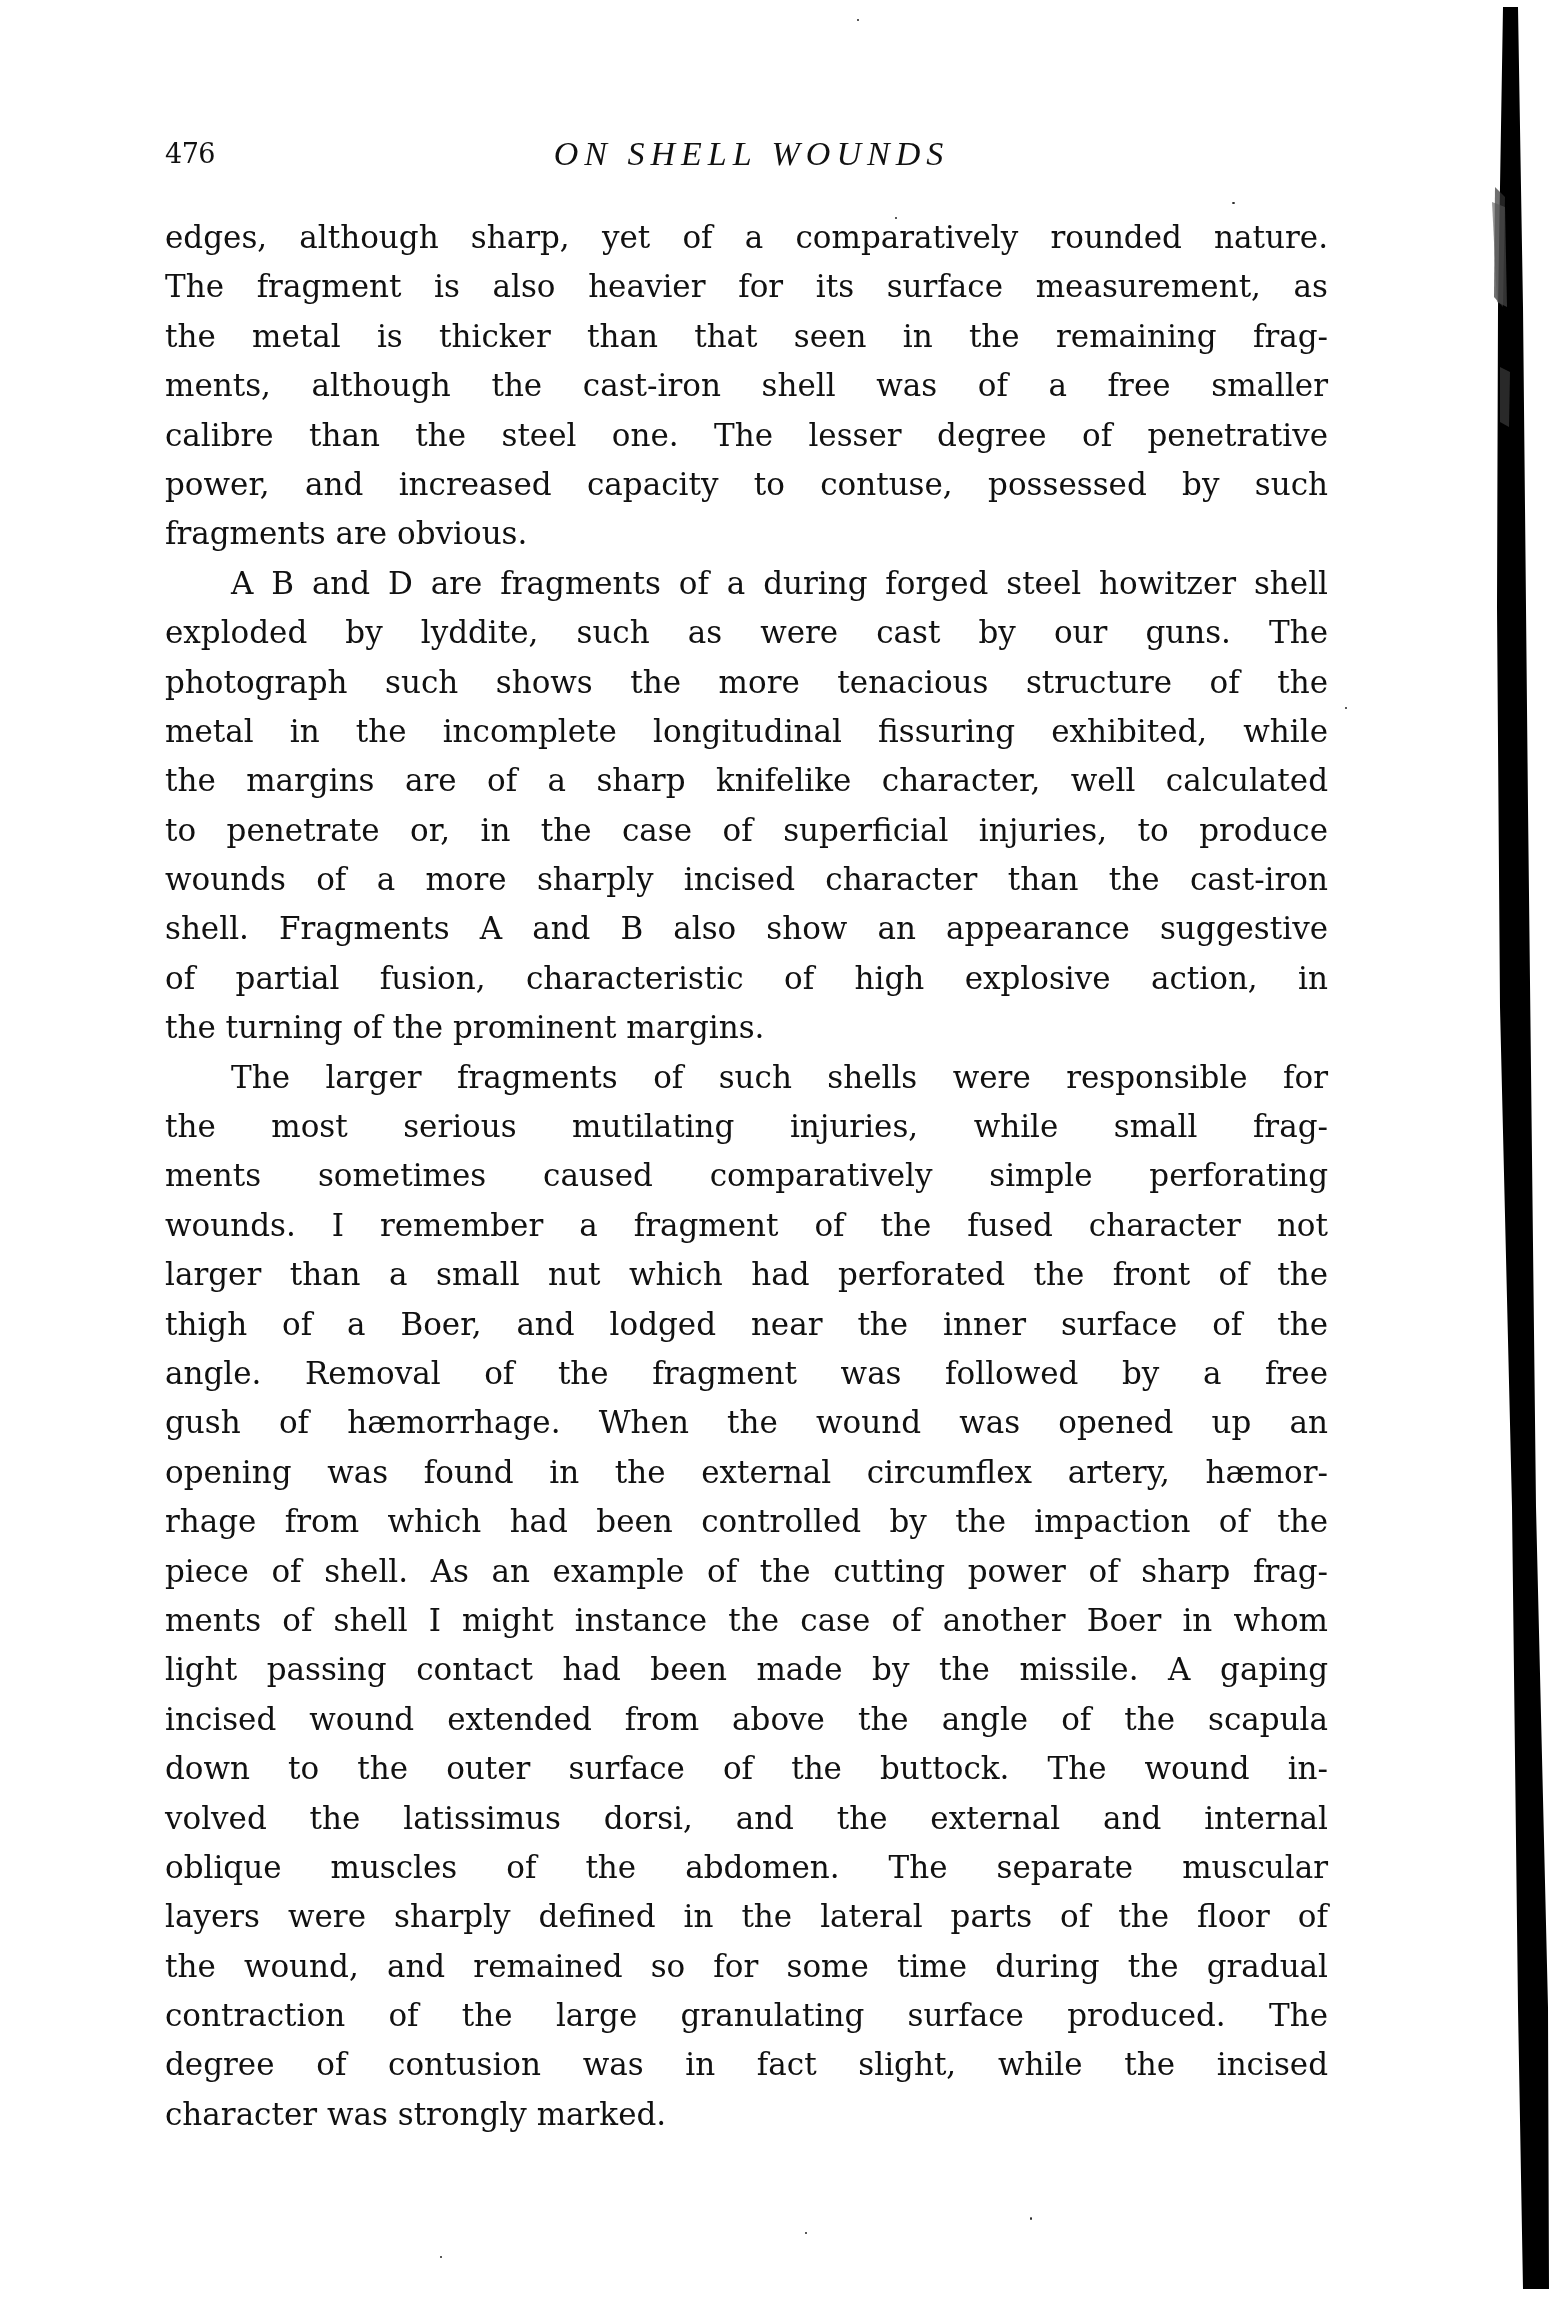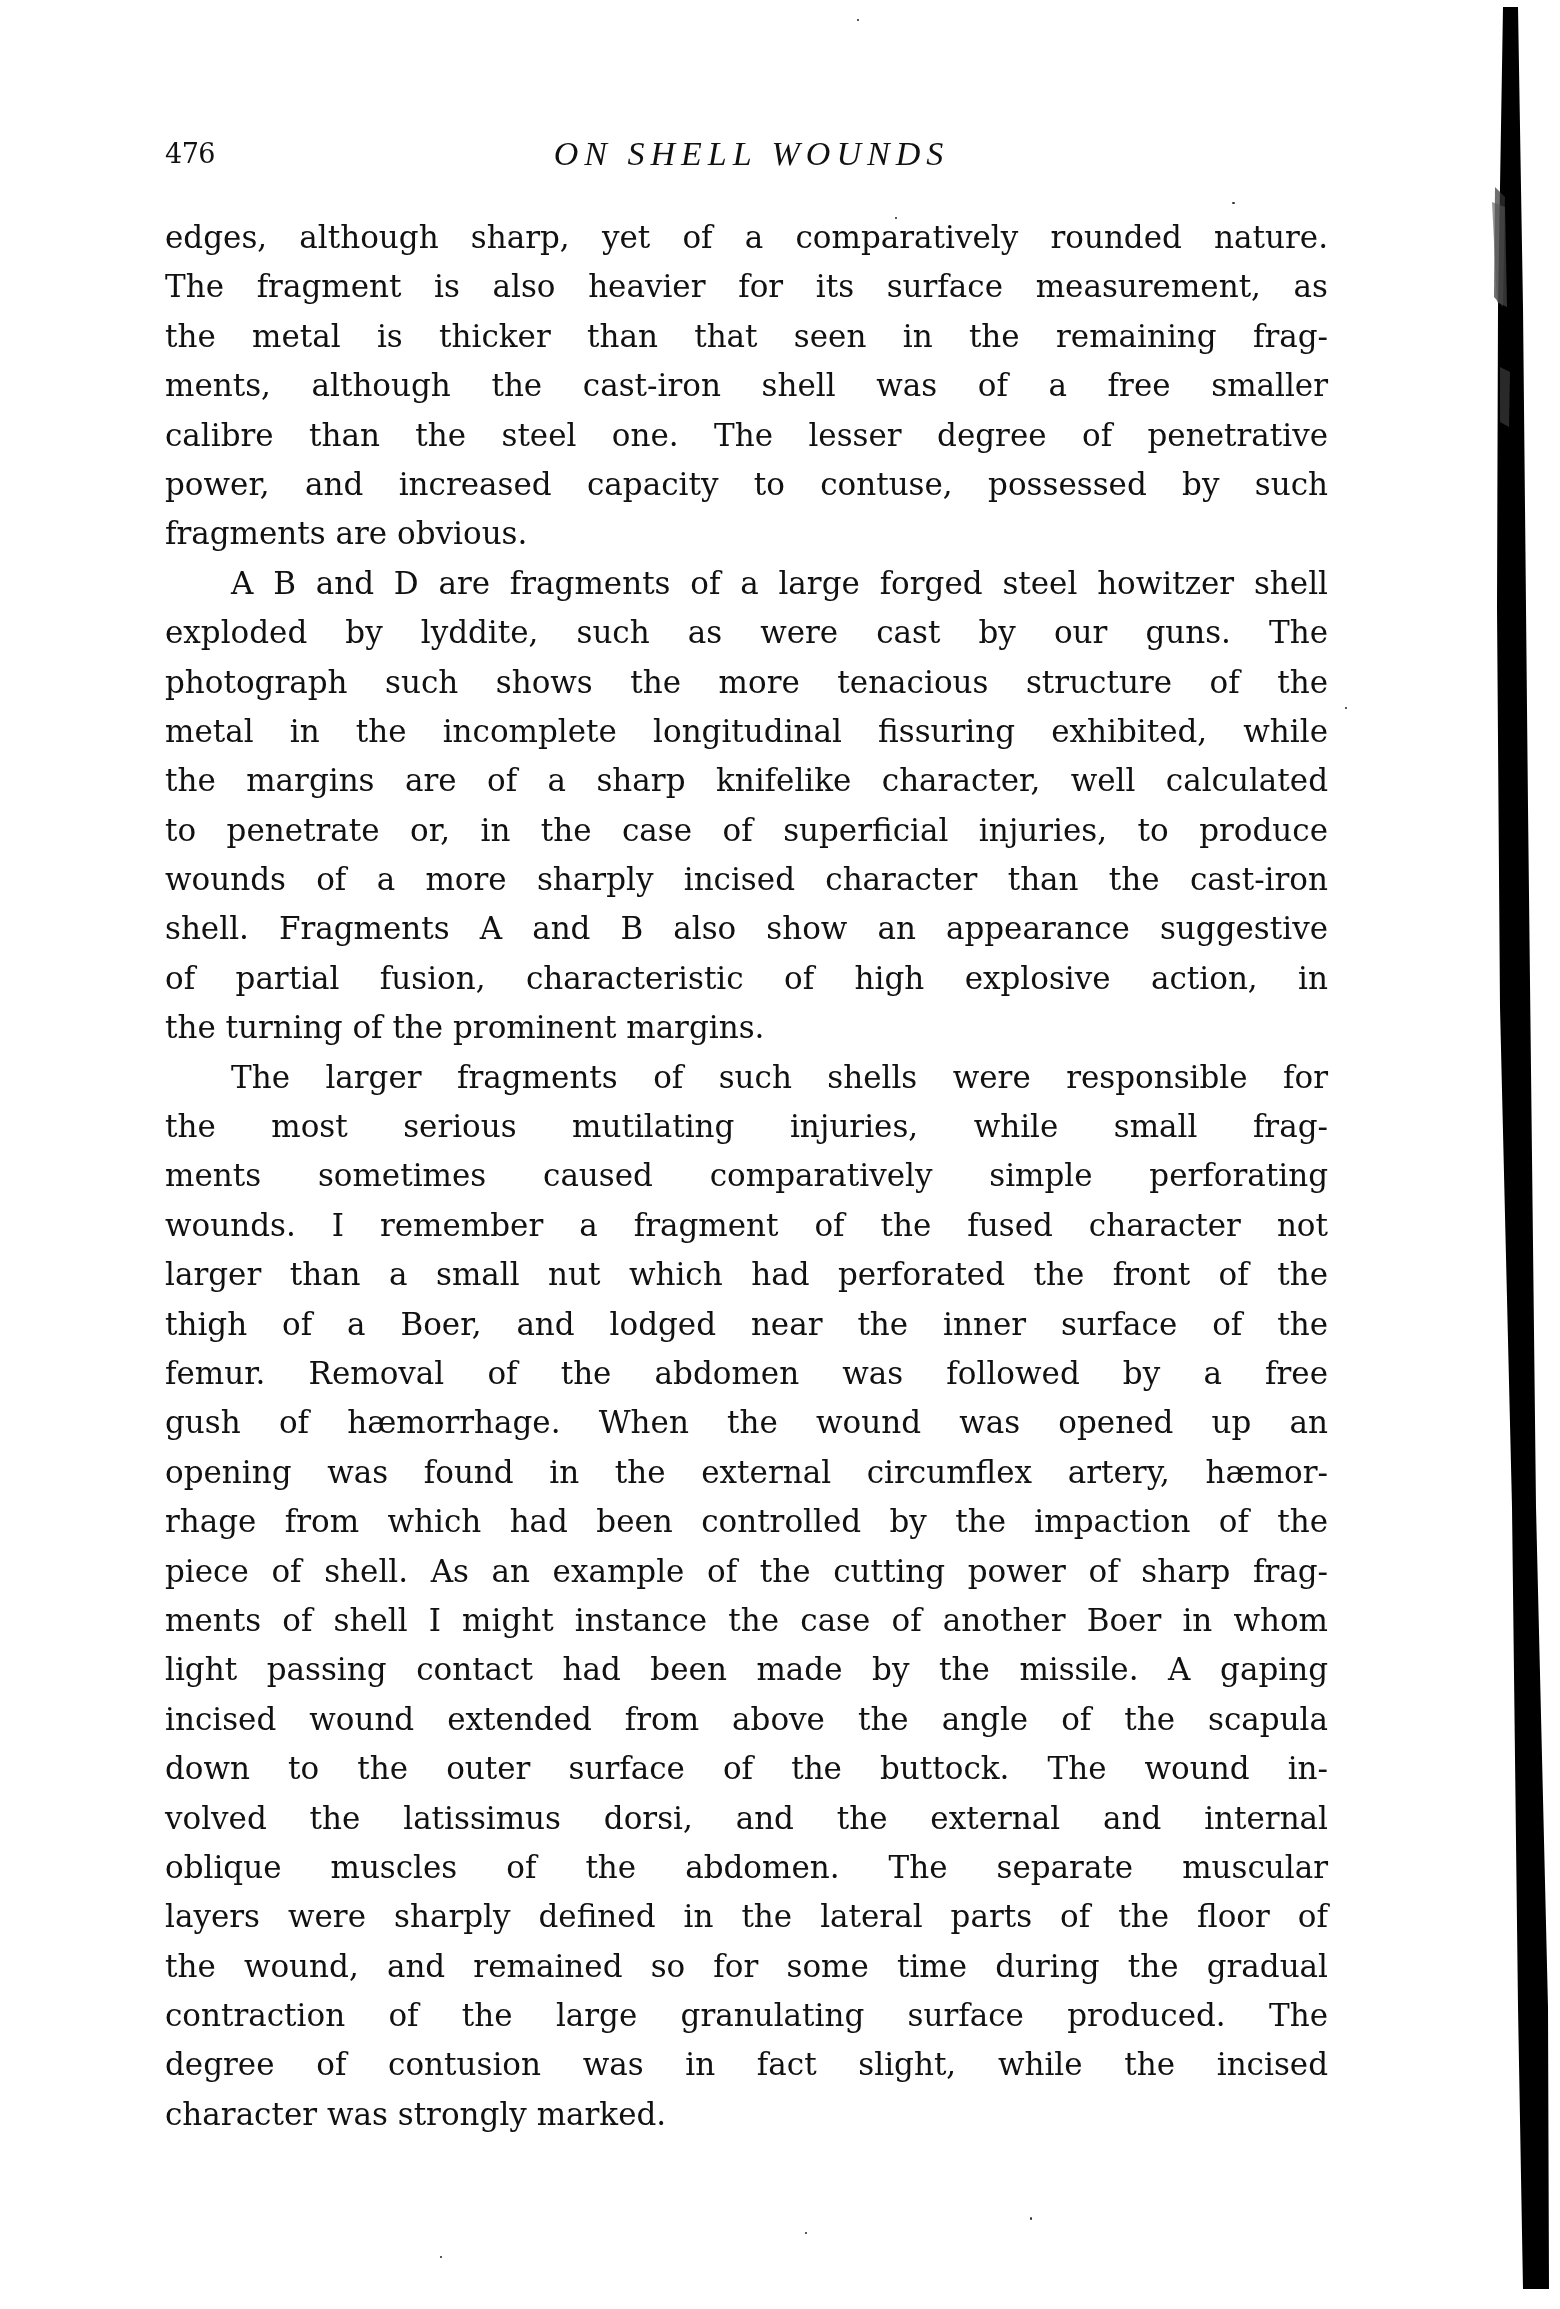--- a/index.html
+++ b/index.html
@@ -31,40 +31,40 @@
       <span class="line">edges, although sharp, yet of a comparatively rounded nature.</span>
       <span class="line">The fragment is also heavier for its surface measurement, as</span>
       <span class="line">the metal is thicker than that seen in the remaining frag-</span>
       <span class="line">ments, although the cast-iron shell was of a free smaller</span>
       <span class="line">calibre than the steel one. The lesser degree of penetrative</span>
       <span class="line">power, and increased capacity to contuse, possessed by such</span>
       <span class="line last">fragments are obvious.</span>
     </div>
 
     <div>
-      <span class="line indent">A B and D are fragments of a large forged steel howitzer shell</span>
+      <span class="line indent">A B and D are fragments of a during forged steel howitzer shell</span>
       <span class="line">exploded by lyddite, such as were cast by our guns. The</span>
       <span class="line">photograph such shows the more tenacious structure of the</span>
       <span class="line">metal in the incomplete longitudinal fissuring exhibited, while</span>
       <span class="line">the margins are of a sharp knifelike character, well calculated</span>
       <span class="line">to penetrate or, in the case of superficial injuries, to produce</span>
       <span class="line">wounds of a more sharply incised character than the cast-iron</span>
       <span class="line">shell. Fragments A and B also show an appearance suggestive</span>
       <span class="line">of partial fusion, characteristic of high explosive action, in</span>
       <span class="line last">the turning of the prominent margins.</span>
     </div>
 
     <div>
       <span class="line indent">The larger fragments of such shells were responsible for</span>
       <span class="line">the most serious mutilating injuries, while small frag-</span>
       <span class="line">ments sometimes caused comparatively simple perforating</span>
       <span class="line">wounds. I remember a fragment of the fused character not</span>
       <span class="line">larger than a small nut which had perforated the front of the</span>
       <span class="line">thigh of a Boer, and lodged near the inner surface of the</span>
-      <span class="line">femur. Removal of the abdomen was followed by a free</span>
+      <span class="line">angle. Removal of the fragment was followed by a free</span>
       <span class="line">gush of hæmorrhage. When the wound was opened up an</span>
       <span class="line">opening was found in the external circumflex artery, hæmor-</span>
       <span class="line">rhage from which had been controlled by the impaction of the</span>
       <span class="line">piece of shell. As an example of the cutting power of sharp frag-</span>
       <span class="line">ments of shell I might instance the case of another Boer in whom</span>
       <span class="line">light passing contact had been made by the missile. A gaping</span>
       <span class="line">incised wound extended from above the angle of the scapula</span>
       <span class="line">down to the outer surface of the buttock. The wound in-</span>
       <span class="line">volved the latissimus dorsi, and the external and internal</span>
       <span class="line">oblique muscles of the abdomen. The separate muscular</span>

